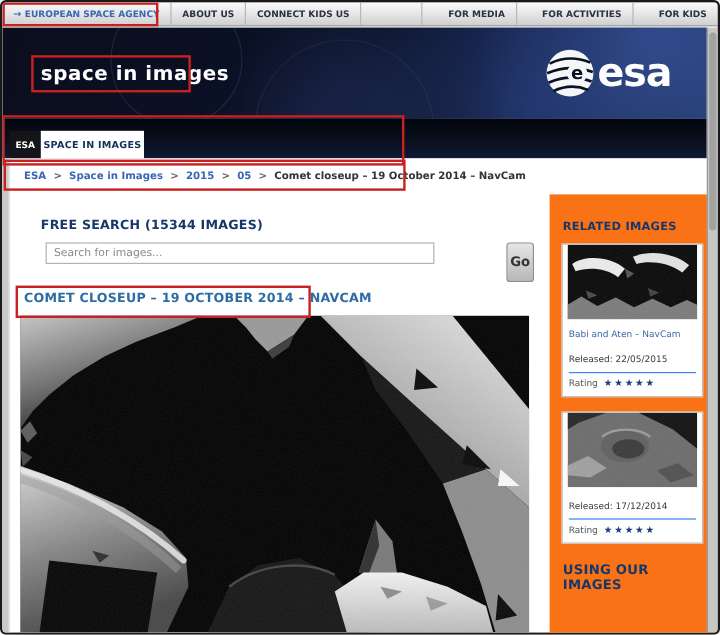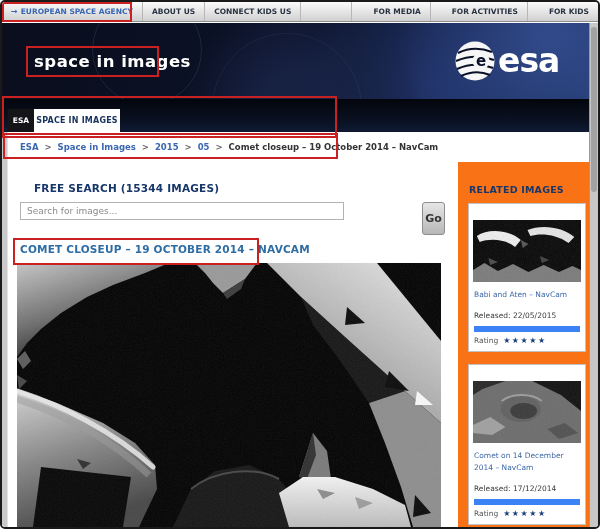--- a/index.html
+++ b/index.html
@@ -40,37 +40,37 @@
     font-weight:bold;cursor:pointer;}
   .tab-esa{left:6px;width:26px;background:#141419;color:#fff;font-size:7.5px;}
   .tab-sii{left:32px;width:86px;background:#fff;color:#16325c;font-size:8px;letter-spacing:.2px;}
   
   .pagebg{position:absolute;left:0;top:130px;width:587px;height:395px;background:#fff;}
   .gutter{position:absolute;left:0;top:130px;width:6px;height:395px;background:#c9c9c9;border-right:1px solid #e2e2e2;}
   .breadcrumb{position:absolute;left:18px;top:140px;font-size:8.5px;color:#333;white-space:nowrap;font-weight:bold;}
   .bc-link{color:#3a67b1;cursor:pointer;}
   .bc-sep{color:#666;margin:0 3px;}
   .fs-heading{position:absolute;left:18px;top:180px;font-size:10.5px;font-weight:bold;color:#17366b;letter-spacing:.2px;margin-left:14px;}
-  .search-input{position:absolute;left:18px;top:200px;width:324px;height:18px;border:1px solid #b3b3b3;
+  .search-input{position:absolute;left:36px;top:200px;width:324px;height:18px;border:1px solid #b3b3b3;
     font-family:"DejaVu Sans",sans-serif;font-size:9px;padding:0 6px;color:#333;background:#fff;border-radius:0;}
   .search-input::placeholder{color:#8a8a8a;}
   .go-btn{position:absolute;left:420px;top:200px;width:23px;height:33px;
     background:linear-gradient(#e6e6e6,#b7b7b7);border:1px solid #8d8d8d;border-radius:3px;
     font-size:11px;font-weight:bold;color:#333;display:flex;align-items:center;justify-content:center;cursor:pointer;}
   .page-title{position:absolute;left:18px;top:241px;font-size:10.5px;font-weight:bold;color:#2e6da4;letter-spacing:.2px;}
   .main-image{position:absolute;left:15px;top:261px;width:424px;height:264px;cursor:pointer;}
   .main-image svg{display:block;}
   
   .sidebar{position:absolute;left:456px;top:160px;width:138px;height:461px;background:#f97316;overflow:hidden;padding:0 10px;}
   .sb-heading{margin:22px 0 8px 1px;font-size:9.5px;font-weight:bold;color:#17366b;letter-spacing:.2px;}
   .sb-heading.big{font-size:11px;margin-top:15px;}
-  .card{background:#fff;border:1px solid #c2c2c2;padding:16px 4px 6px;margin-bottom:12px;}
+  .card{background:#fff;border:1px solid #c2c2c2;padding:0 4px 6px;margin-bottom:12px;}
   .card .thumb{display:block;width:100%;height:62px;cursor:pointer;}
   .card .c-link{font-size:7.5px;color:#3d68a8;margin:7px 1px 0;line-height:1.5;cursor:pointer;}
-  .card .released{font-size:7.5px;color:#3a3a3a;margin:11px 1px 0;padding-bottom:6px;border-bottom:6px solid #3b82f6;}
+  .card .released{font-size:7.5px;color:#3a3a3a;margin:11px 1px 0;padding-bottom:6px;border-bottom:1px solid #3b82f6;}
   .card .rating{font-size:7.5px;color:#555;margin:4px 1px 0;display:flex;align-items:flex-end;gap:5px;}
   .card .stars{color:#1c3f7a;font-size:8px;letter-spacing:1.5px;cursor:pointer;}
   
   .scrollbar{position:absolute;left:587px;top:21px;width:9px;height:504px;background:#c7c7c7;border-left:1px solid #999;}
   .scroll-thumb{position:absolute;left:1px;top:4px;width:6px;height:165px;background:#a2a2a2;border-radius:3px;cursor:pointer;}
   
   .anno{position:absolute;border:2px solid #c92121;z-index:40;pointer-events:none;}
   .anno.a-nav{left:0;top:0;width:130px;height:20px;}
   .anno.a-banner{left:24px;top:44px;width:133px;height:31px;}
   .anno.a-tabs{left:0;top:94px;width:335px;height:42px;}
@@ -251,21 +251,20 @@
         <path d="M62,0 L113,0 L113,30 L92,14 Z" fill="#101010"></path>
         <path d="M0,0 L34,0 L10,8 L0,14 Z" fill="#262626"></path>
         <ellipse cx="50" cy="28" rx="21" ry="13" fill="#616161"></ellipse>
         <ellipse cx="53" cy="30" rx="14" ry="8" fill="#3a3a3a"></ellipse>
         <path d="M30,20 C40,12 62,12 72,20" stroke="#9e9e9e" stroke-width="2" fill="none"></path>
         <path d="M0,44 L18,36 L34,46 L20,54 L0,52 Z" fill="#a2a2a2"></path>
         <path d="M78,48 L96,42 L110,52 L90,58 Z" fill="#515151"></path>
         <rect width="113" height="62" filter="url(#f3)" opacity="0.25" style="mix-blend-mode:multiply"></rect>
         <rect width="113" height="62" filter="url(#f3)" opacity="0.12" style="mix-blend-mode:screen"></rect>
       </svg>
-      <div class="c-link">Comet on 14 December 2014 – NavCam</div>
       <div class="released">
         <span>Released:</span> <span>17/12/2014</span>
       </div>
       <div class="rating">
         <span>Rating</span>
         <span class="stars">★★★★★</span>
       </div>
     </div>
 
     <div class="sb-heading big">USING OUR IMAGES</div>

